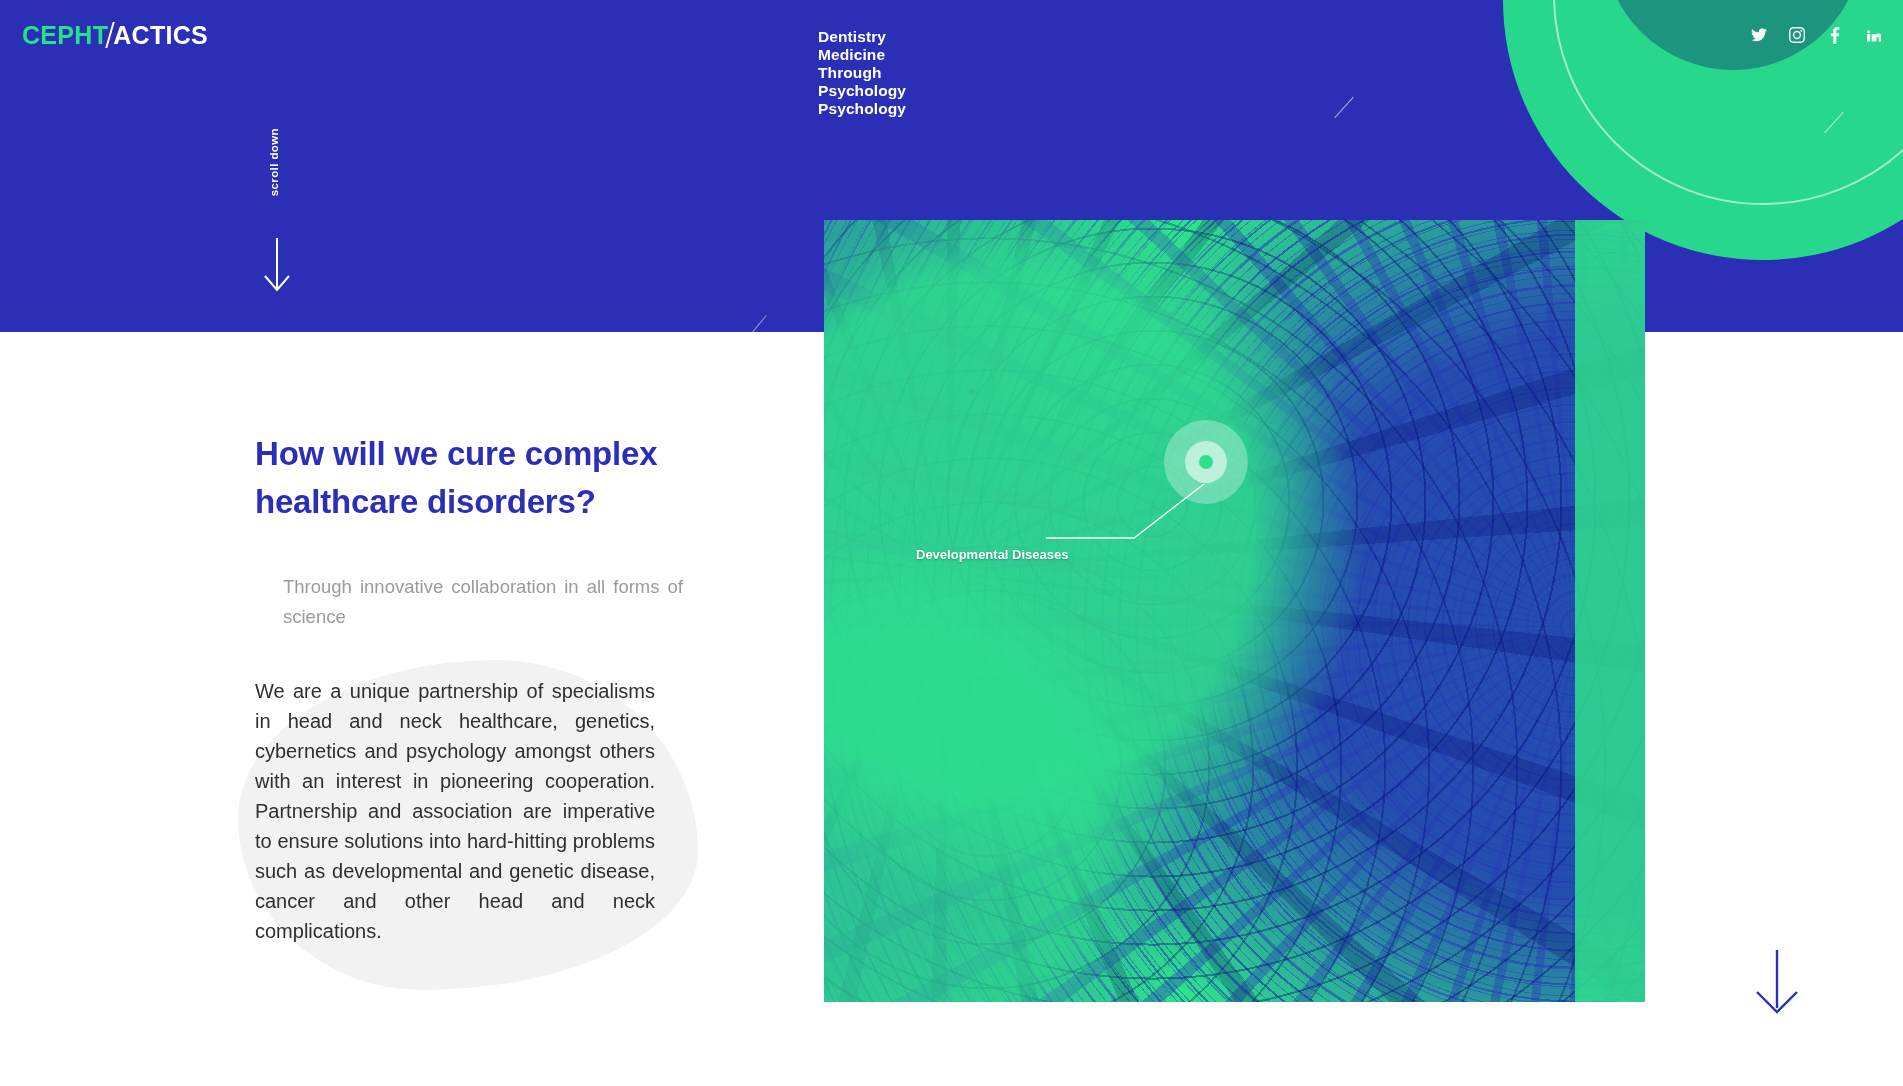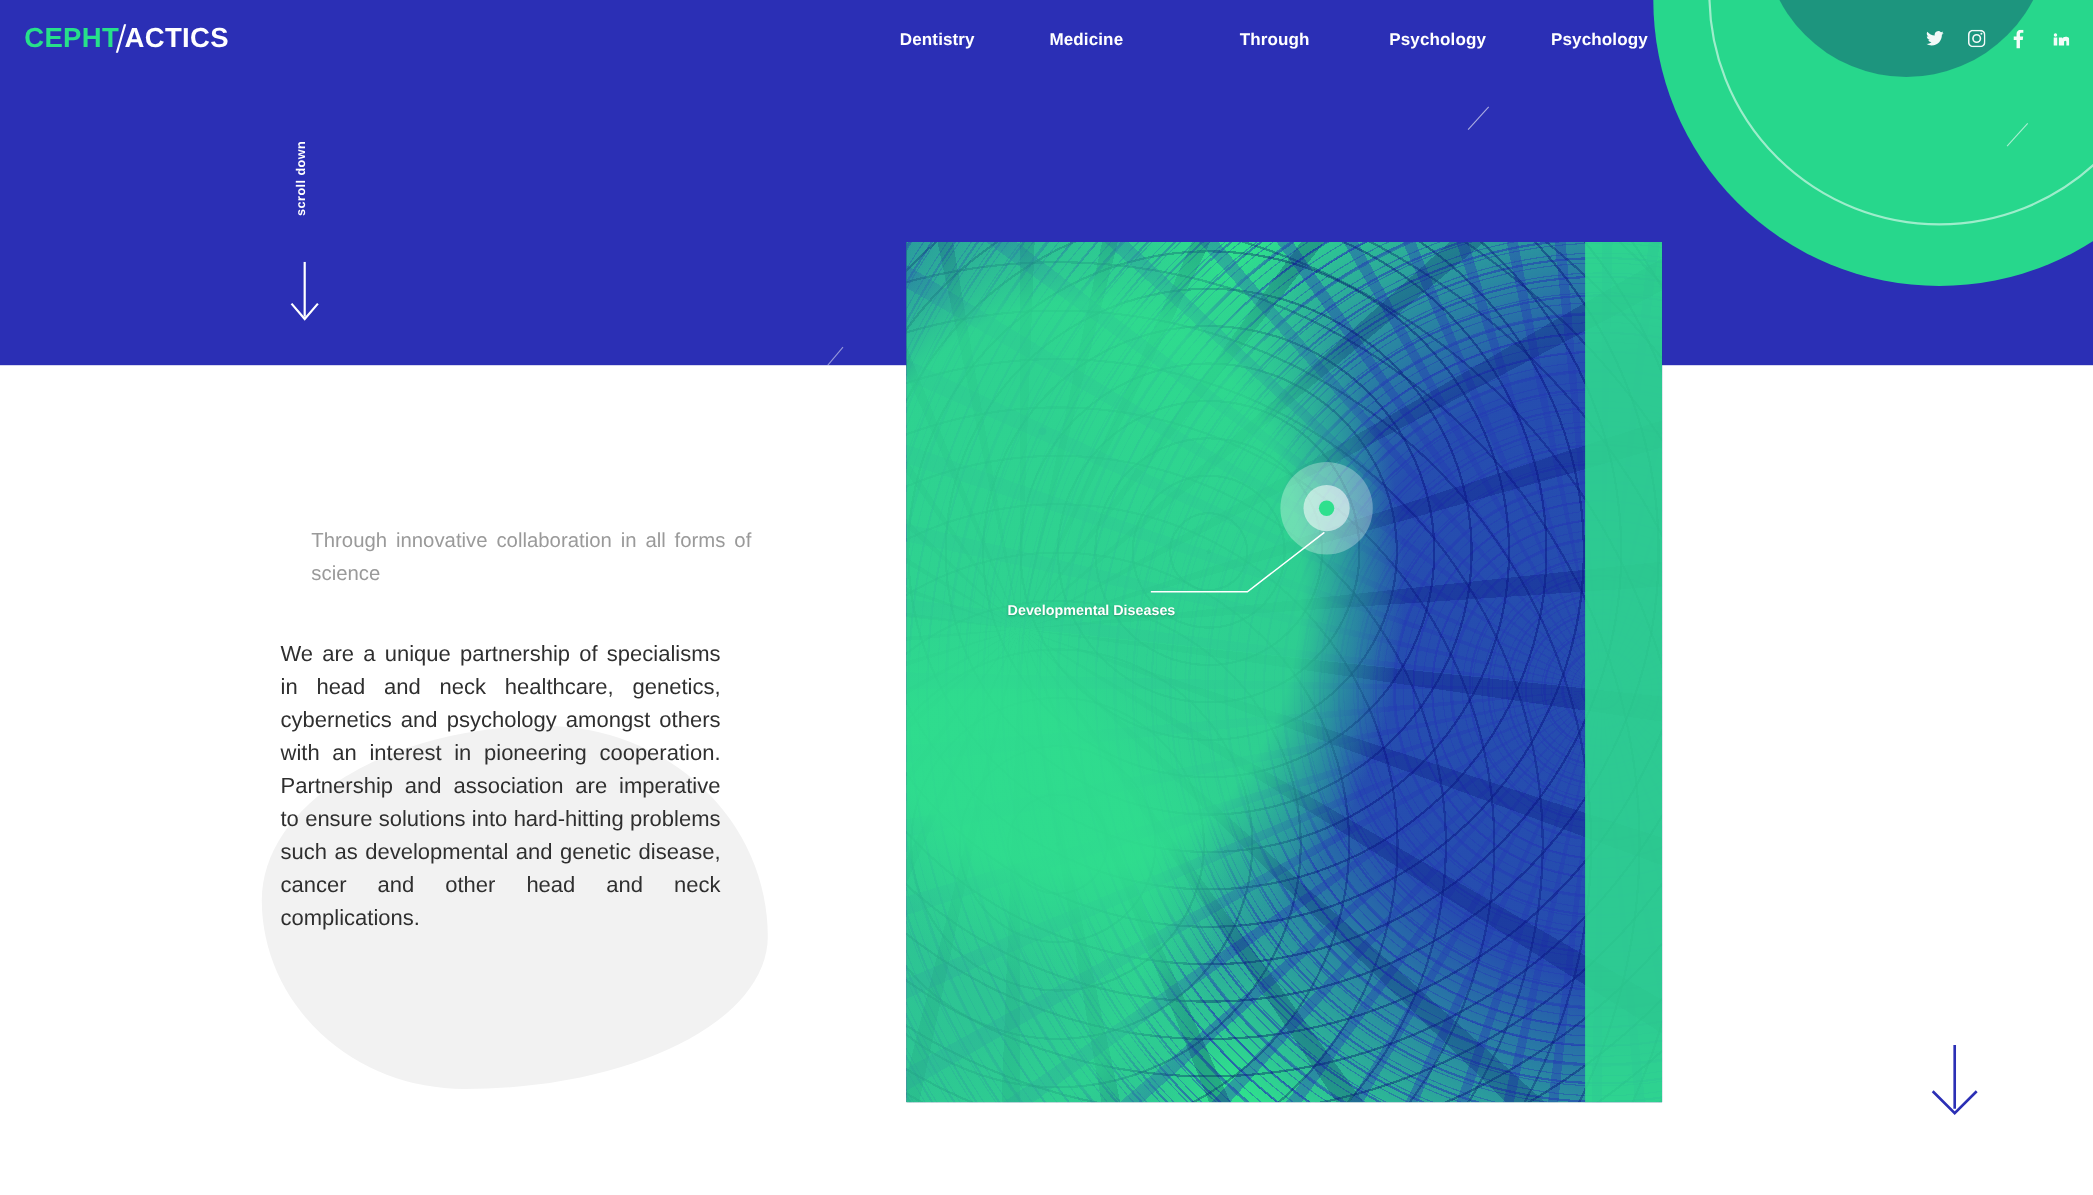--- a/index.html
+++ b/index.html
@@ -90,20 +90,21 @@
     transform: skewX(-16deg);
     margin: 0 2px 0 1px;
   }
 
   .nav {
     position: absolute;
     left: 818px;
     top: 28px;
     display: flex;
     gap: 0;
+    flex-direction: column;
   }
   .nav a {
     color: #ffffff;
     font-size: 15.5px;
     font-weight: 600;
     text-decoration: none;
     letter-spacing: .1px;
     white-space: nowrap;
   }
   .nav a:nth-child(1) { width: 136px; }
@@ -201,24 +202,24 @@
     line-height: 30px;
     text-align: justify;
     width: 400px;
   }
 
   
   .figure {
     position: absolute;
     left: 824px;
     top: 220px;
-    width: 687px;
+    width: 821px;
     height: 782px;
     overflow: hidden;
-    background: #0c4a6e;
+    background: #ec4899;
     z-index: 6;
   }
   .cells {
     position: absolute;
     inset: 0;
     background-color: #2fe08d;
     background-image:
       radial-gradient(circle at 18% 22%, rgba(36,57,180,0.95) 0 3px, transparent 4px),
       radial-gradient(ellipse 120% 95% at 105% 50%, rgba(36,57,180,0.88) 0 40%, rgba(36,57,180,0) 72%),
       radial-gradient(ellipse 70% 120% at 2% 50%, rgba(36,57,180,0.55) 0 35%, rgba(36,57,180,0) 70%),
@@ -368,20 +369,21 @@
     <svg width="30" height="56" viewBox="0 0 30 56">
       <path d="M15 0 V50" stroke="#ffffff" stroke-width="2" fill="none"></path>
       <path d="M3 38 L15 52 L27 38" stroke="#ffffff" stroke-width="2" fill="none"></path>
     </svg>
   </div>
 </div>
 
 <div class="blob"></div>
 
 <div class="content">
+  <h1 class="headline">How will we cure complex healthcare disorders?</h1>
   <p class="subhead">Through innovative collaboration in all forms of science</p>
   <p class="body-copy">We are a unique partnership of specialisms in head and neck healthcare, genetics, cybernetics and psychology amongst others with an interest in pioneering cooperation. Partnership and association are imperative to ensure solutions into hard-hitting problems such as developmental and genetic disease, cancer and other head and neck complications.</p>
 </div>
 
 <div class="figure">
   <div class="cells"></div>
   <div class="cells-2"></div>
   <div class="cells-3"></div>
   <div class="fig-right-band"></div>
 

